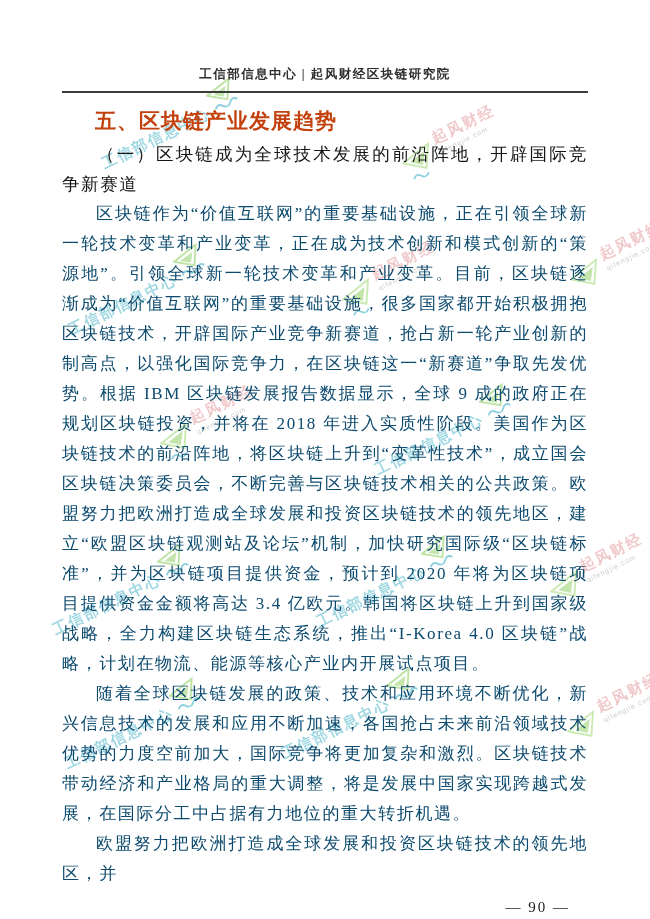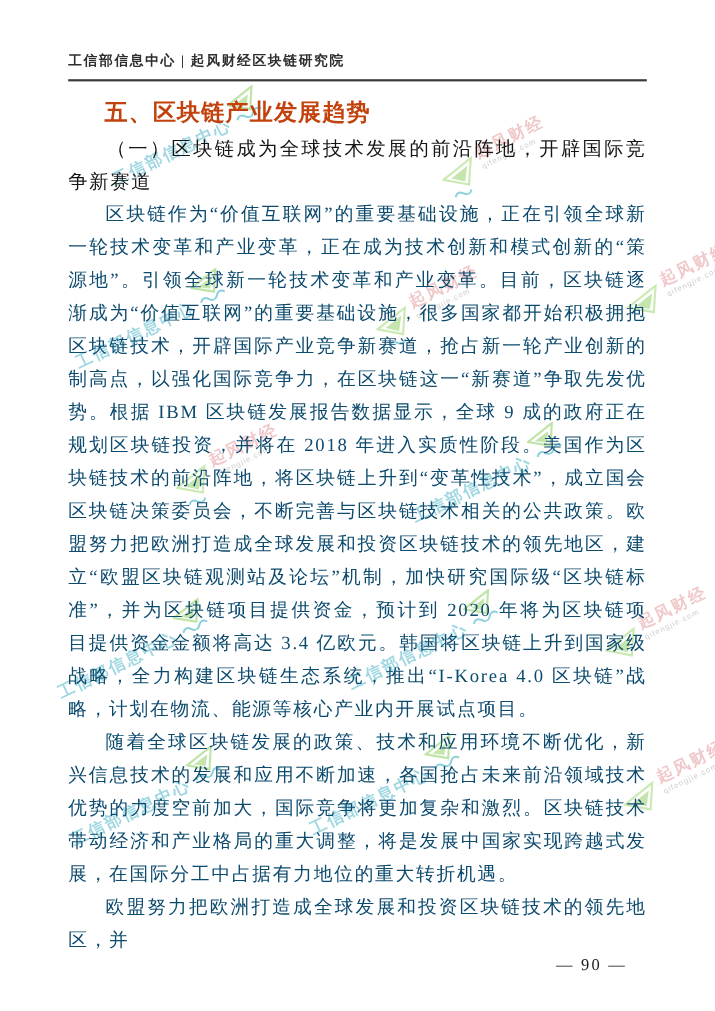--- a/index.html
+++ b/index.html
@@ -11,22 +11,23 @@
     overflow:hidden;
     font-family:"Liberation Serif","DejaVu Serif",serif;
     color:#1c1c1c;
   }
   .content{
     position:relative;
     z-index:1;
     padding:0 62px;
   }
   .header{
-    padding-top:46px;
+    padding-top:64px;
     padding-bottom:8px;
+    text-align:center;
     border-bottom:2px solid #3b3b3b;
   }
   .header-text{
     font-size:12.5px;
     font-weight:bold;
     letter-spacing:1.5px;
     color:#2e2e2e;
   }
   .title{
     margin:14px 0 2px 0;
@@ -50,21 +51,21 @@
   .para{
     margin:0;
     font-size:17px;
     line-height:30px;
     letter-spacing:1.6px;
     text-indent:2em;
     text-align:justify;
     color:#0c4a6e;
   }
   .page-number{
-    margin:0 18px 0 0;
+    margin:10px 18px 0 0;
     text-align:right;
     font-size:15px;
     letter-spacing:2px;
     color:#1a1a1a;
   }
   
   .wm-layer{
     position:absolute;
     inset:0;
     z-index:0;

